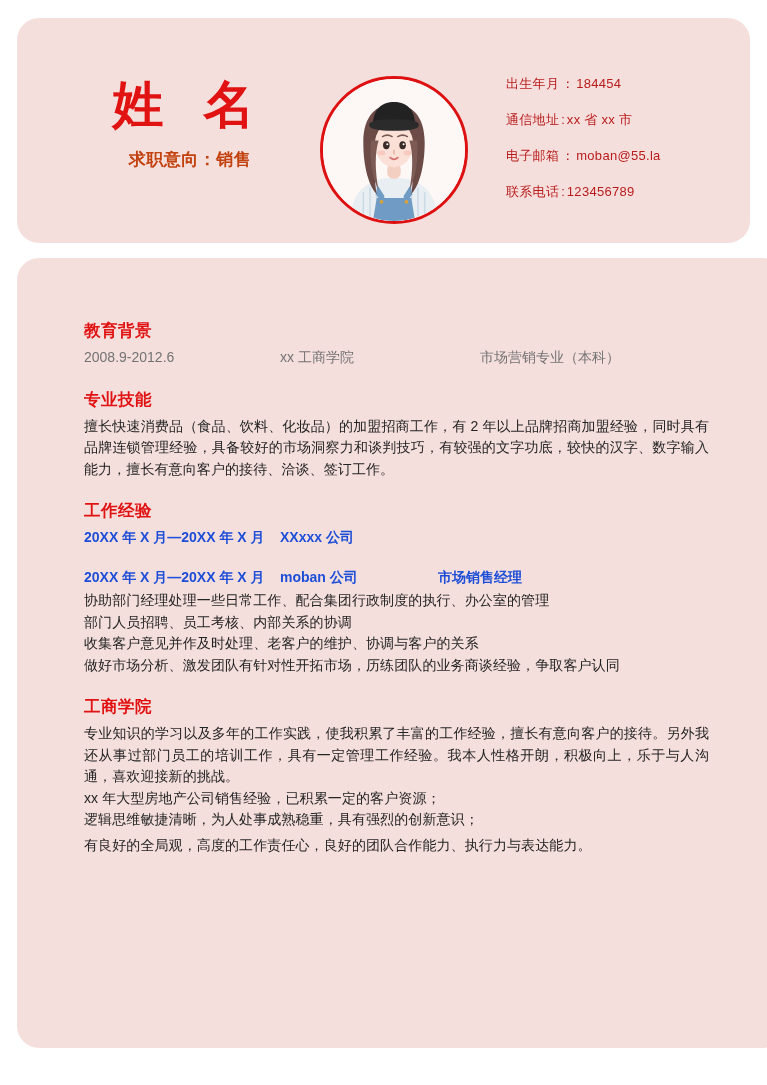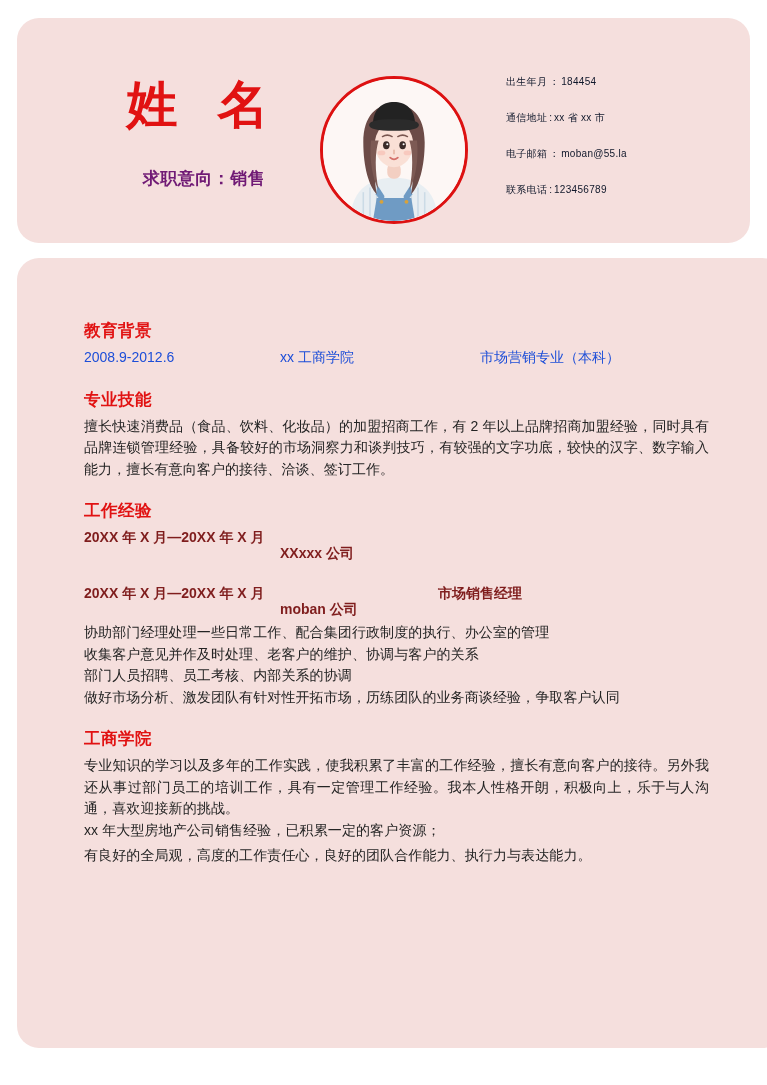--- a/index.html
+++ b/index.html
@@ -25,38 +25,38 @@
     left: 17px;
     top: 18px;
     width: 733px;
     height: 225px;
     background: #f5dfdd;
     border-radius: 22px;
   }
 
   .name-block {
     position: absolute;
-    left: 62px;
+    left: 48px;
     top: 60px;
     width: 250px;
     text-align: center;
   }
 
   .name-title {
     color: #e11212;
     font-size: 51px;
     font-weight: bold;
     letter-spacing: 13px;
     line-height: 1.05;
     white-space: nowrap;
   }
 
   .job-intent {
-    margin-top: 35px;
-    color: #701a75;
+    margin-top: 16px;
+    color: #c2410c;
     font-size: 17px;
     font-weight: bold;
     letter-spacing: 0.5px;
     white-space: nowrap;
   }
 
   
   .avatar-wrap {
     position: absolute;
     left: 303px;
@@ -76,22 +76,22 @@
     position: absolute;
     left: 489px;
     top: 57px;
     width: 245px;
   }
 
   .contact-row {
     display: flex;
     align-items: baseline;
     height: 36px;
-    font-size: 10px;
-    color: #0f172a;
+    font-size: 13px;
+    color: #b91c1c;
     white-space: nowrap;
     text-align: right;
   }
 
   .contact-label { letter-spacing: 0.3px; }
   .contact-sep   { padding: 0 2px; }
   .contact-value { letter-spacing: 0.3px; }
 
   
   .body-card {
@@ -127,34 +127,34 @@
     line-height: 21.5px;
     letter-spacing: 0.1px;
     text-align: justify;
   }
 
   
   .meta-row {
     display: flex;
     font-size: 14px;
     line-height: 21.5px;
-    color: #1d4ed8;
+    color: #737373;
     white-space: nowrap;
   }
   .meta-row .c1 { width: 196px; }
   .meta-row .c2 { width: 200px; }
   .meta-row .c3 { flex: 1; }
 
   .job-row {
-    color: #7f1d1d;
+    color: #1d4ed8;
     font-weight: bold;
     margin-bottom: 2px;
   }
   .job-row .c1 { width: 196px; }
-  .job-row .c2 { width: 158px; margin-top: 16px; }
+  .job-row .c2 { width: 158px; }
   .job-row .c3 { flex: 1; }
 
   .job-block { margin-bottom: 18px; }
   .job-block:last-child { margin-bottom: 0; }
 
   .line { display: block; }
   .gap-sm { height: 4px; }
 </style>
 </head>
 <body>
@@ -276,30 +276,31 @@
           </div>
         </div>
 
         <div class="job-block">
           <div class="meta-row job-row">
             <span class="c1">20XX 年 X 月—20XX 年 X 月</span>
             <span class="c2">moban 公司</span>
             <span class="c3">市场销售经理</span>
           </div>
           <div class="para line">协助部门经理处理一些日常工作、配合集团行政制度的执行、办公室的管理</div>
+          <div class="para line">部门人员招聘、员工考核、内部关系的协调</div>
           <div class="para line">收集客户意见并作及时处理、老客户的维护、协调与客户的关系</div>
-          <div class="para line">部门人员招聘、员工考核、内部关系的协调</div>
           <div class="para line">做好市场分析、激发团队有针对性开拓市场，历练团队的业务商谈经验，争取客户认同</div>
         </div>
       </div>
 
       <div class="section">
         <div class="section-title">工商学院</div>
         <div class="para">专业知识的学习以及多年的工作实践，使我积累了丰富的工作经验，擅长有意向客户的接待。另外我还从事过部门员工的培训工作，具有一定管理工作经验。我本人性格开朗，积极向上，乐于与人沟通，喜欢迎接新的挑战。</div>
         <div class="para line">xx 年大型房地产公司销售经验，已积累一定的客户资源；</div>
+        <div class="para line">逻辑思维敏捷清晰，为人处事成熟稳重，具有强烈的创新意识；</div>
         <div class="gap-sm"></div>
         <div class="para line">有良好的全局观，高度的工作责任心，良好的团队合作能力、执行力与表达能力。</div>
       </div>
 
     </div>
   </div>
 
 </div>
 
 </body></html>

